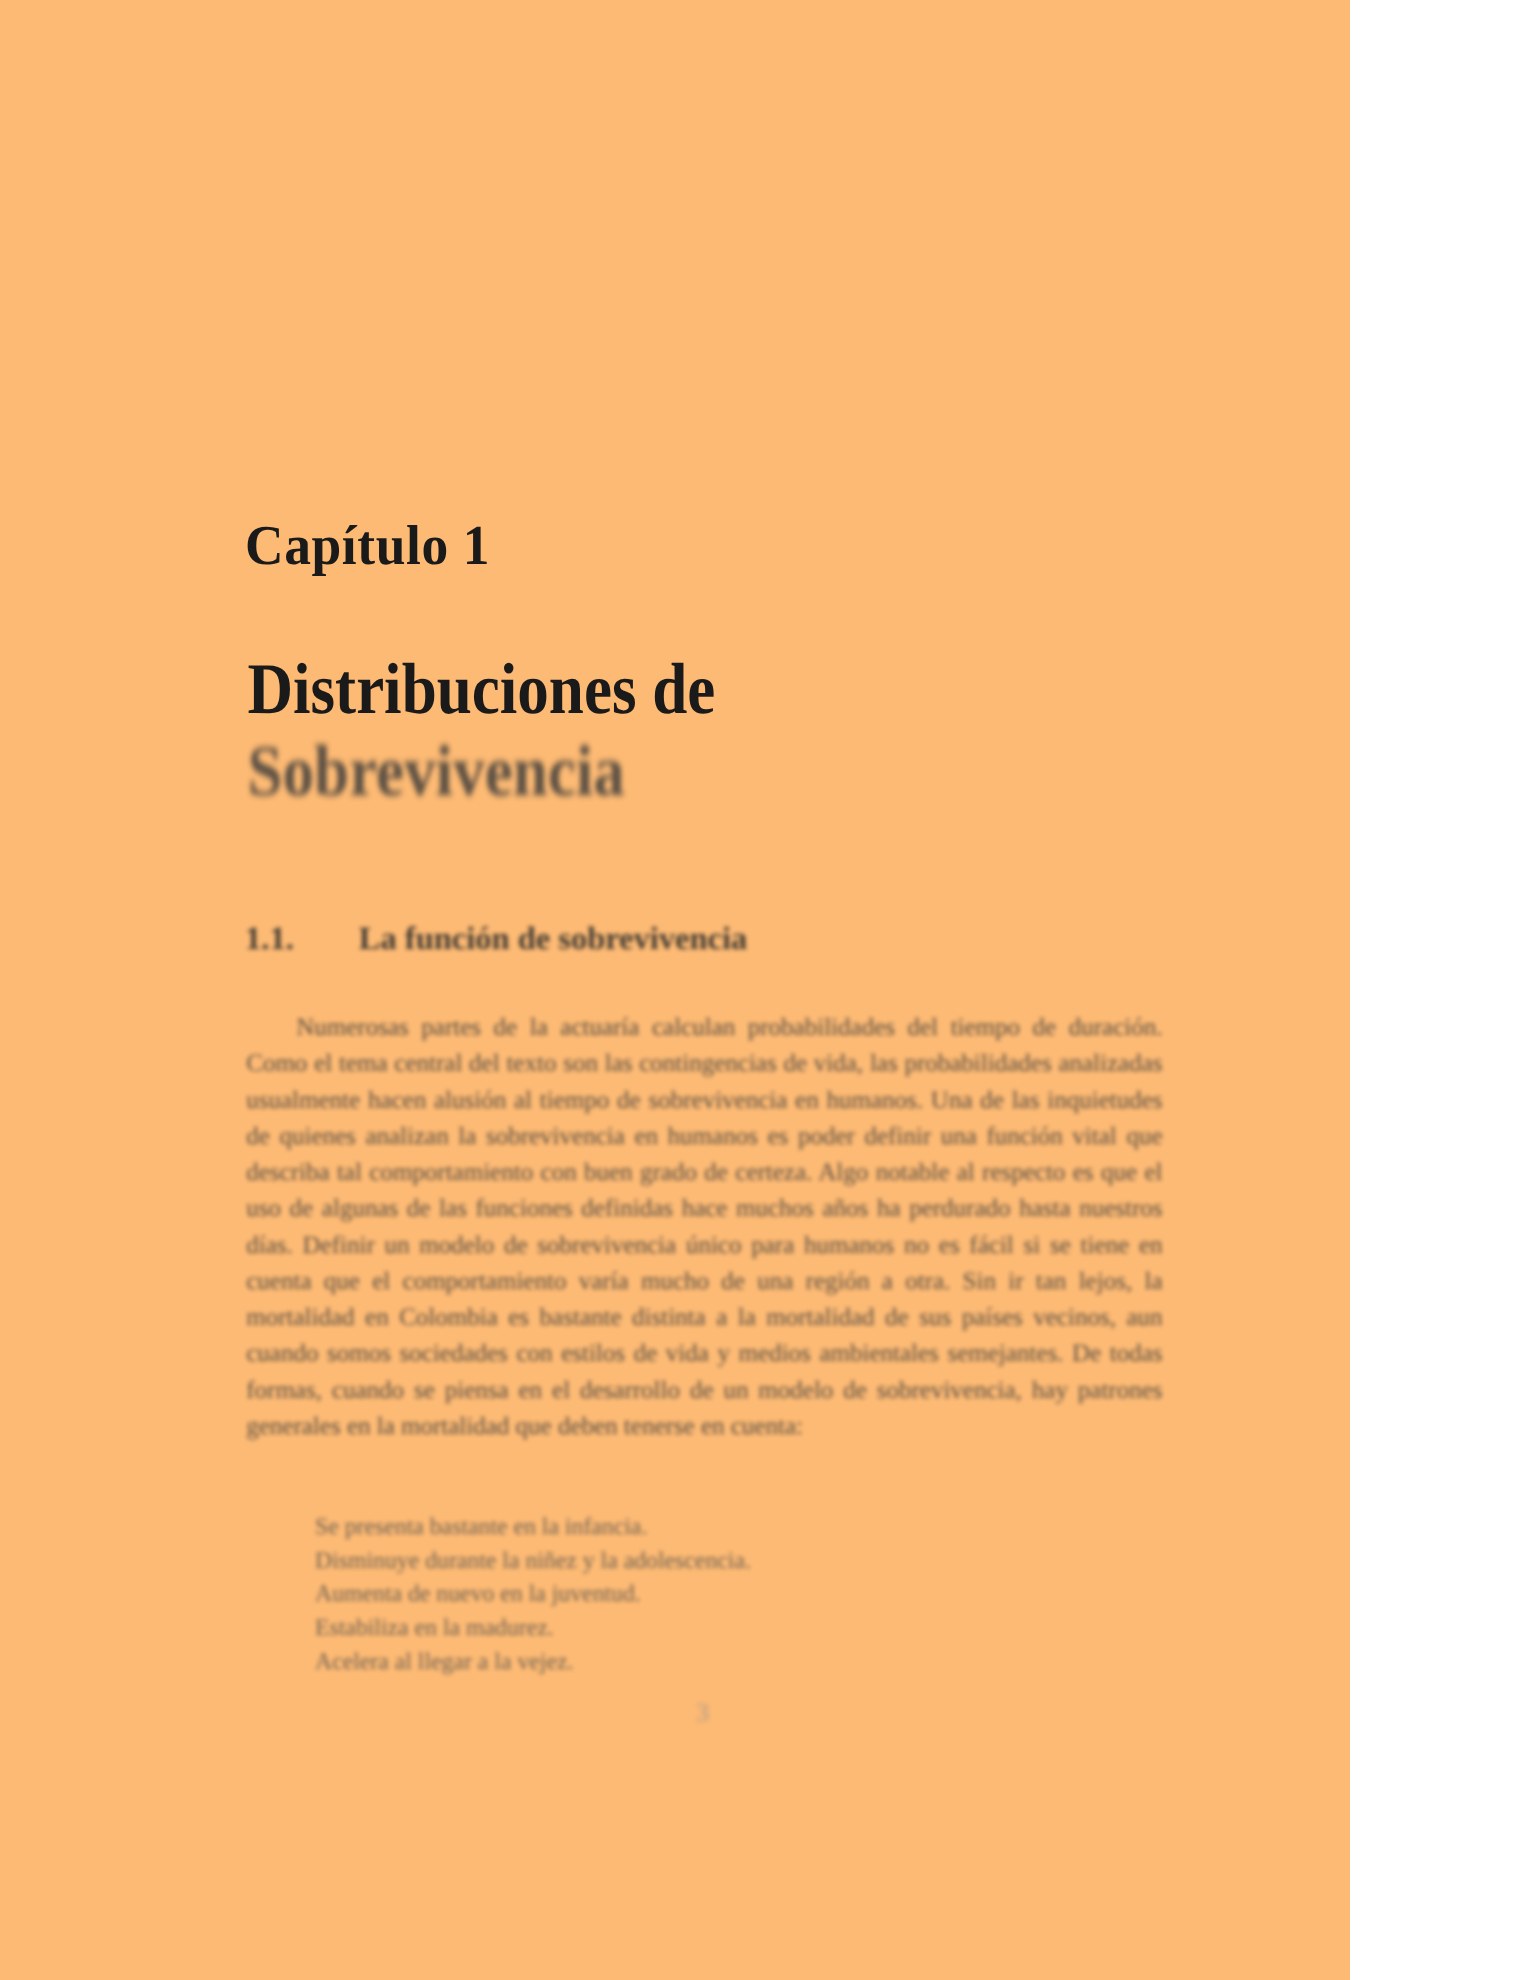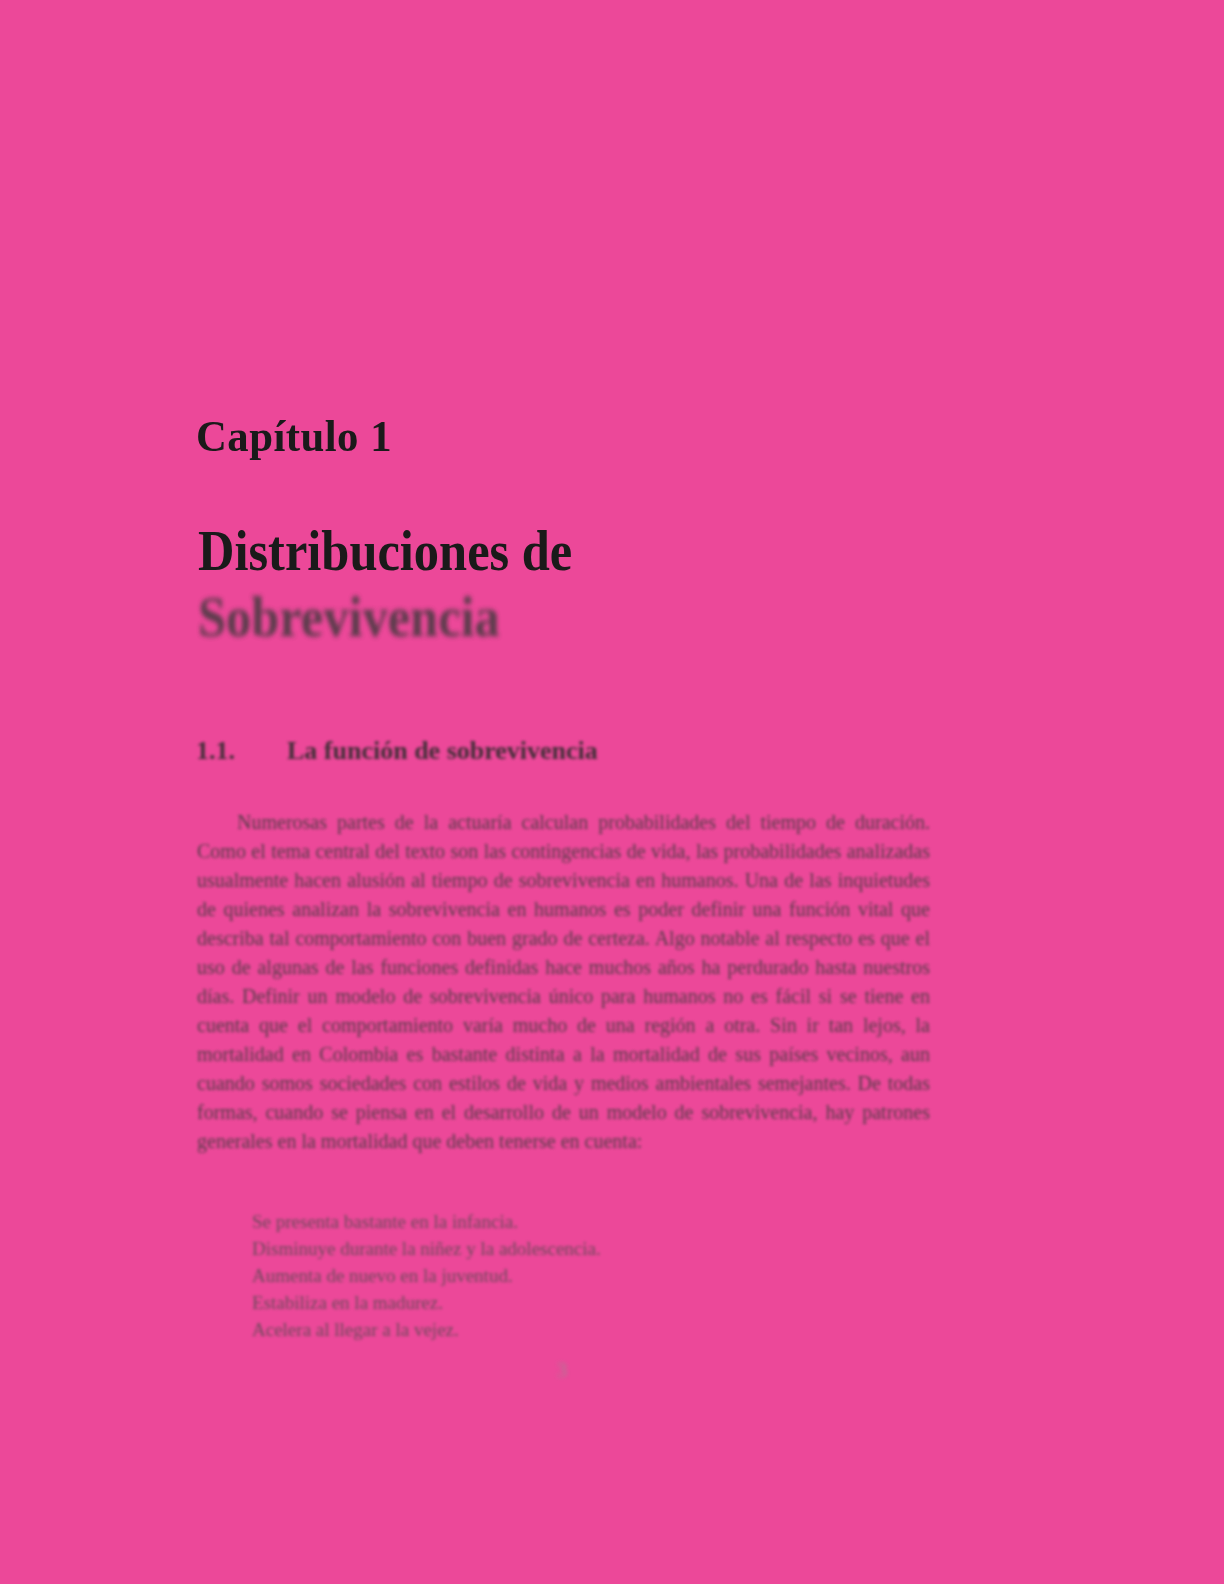--- a/index.html
+++ b/index.html
@@ -2,23 +2,23 @@
 <html><head>
 <meta charset="utf-8">
 <style>
   html, body {
     margin: 0;
     padding: 0;
     background: #ffffff;
   }
   .page {
     position: relative;
-    width: 1224px;
+    width: 1080px;
     height: 1584px;
-    background: #ec4899;
+    background: #fdba74;
     font-family: "Liberation Serif", serif;
     color: #1a1a1a;
     overflow: hidden;
   }
   .chapter-label {
     position: absolute;
     left: 196px;
     top: 414px;
     font-size: 45px;
     font-weight: 700;

